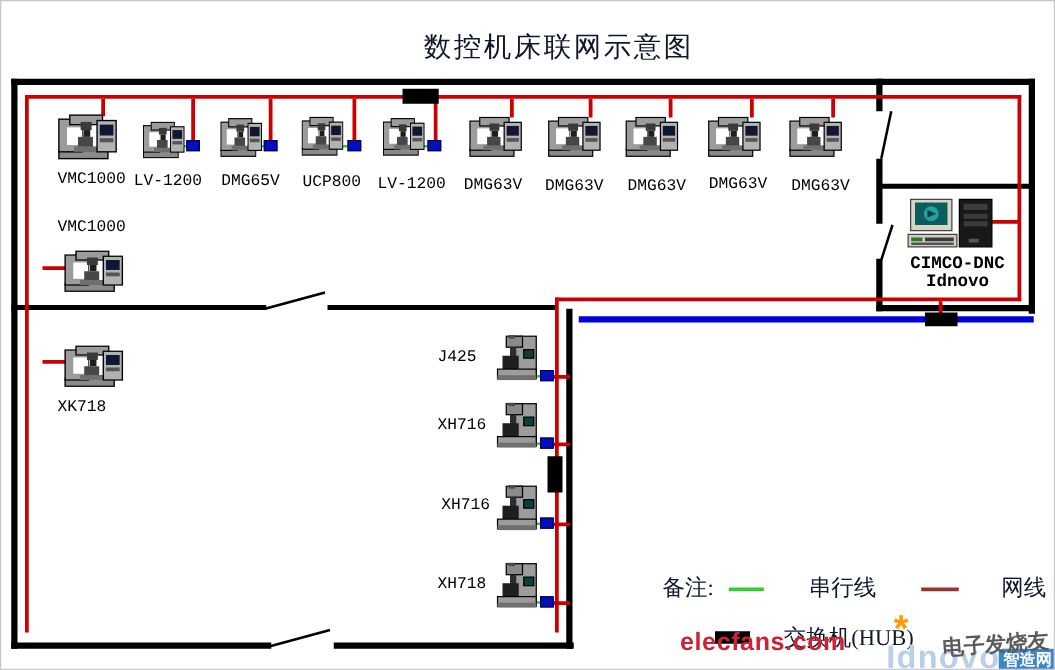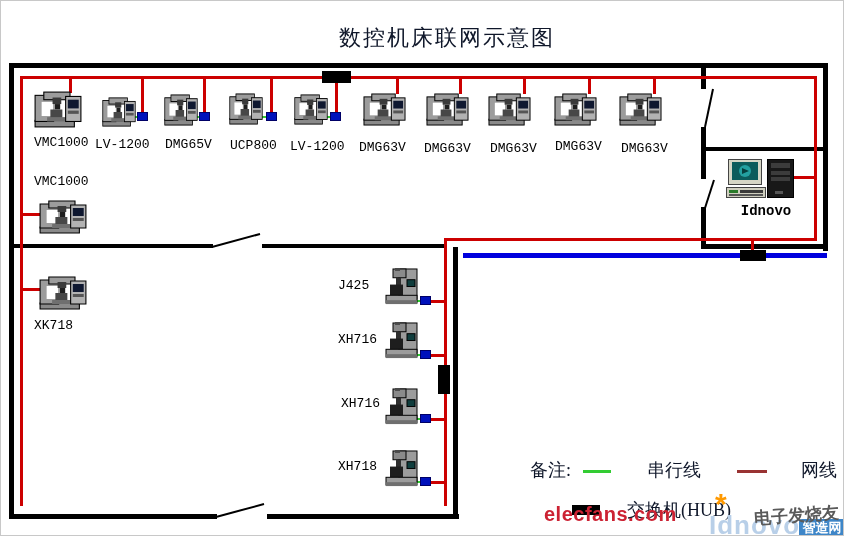--- a/index.html
+++ b/index.html
@@ -47,21 +47,21 @@
   </svg>
 
   <div class="abs wire" style="left: 19px; top: 75px; width: 797px; height: 3px; background: rgb(204, 0, 0);"></div>
   <div class="abs wire" style="left: 19px; top: 75px; width: 3px; height: 430px; background: rgb(204, 0, 0);"></div>
   <div class="abs wire" style="left: 813px; top: 75px; width: 3px; height: 165px; background: rgb(204, 0, 0);"></div>
   <div class="abs wire" style="left: 443px; top: 237px; width: 373px; height: 3px; background: rgb(204, 0, 0);"></div>
   <div class="abs wire" style="left: 443px; top: 237px; width: 3px; height: 268px; background: rgb(204, 0, 0);"></div>
   <div class="abs wire" style="left: 790px; top: 175px; width: 24px; height: 3px; background: rgb(204, 0, 0);"></div>
   <div class="abs wire" style="left: 750px; top: 240px; width: 3px; height: 12px; background: rgb(204, 0, 0);"></div>
 
-  <div id="machines" class="abs" style="left:0;top:0;width:816px;height:536px;text-align:right;">
+  <div id="machines" class="abs" style="left:12px;top:0;width:816px;height:536px;text-align:right;">
       <div class="abs" style="left: 68px; top: 78px; width: 3px; height: 14px; background: rgb(204, 0, 0);"></div>
       <div class="abs" style="left: 33px; top: 90px; width: 48px; height: 37px;"><svg xmlns="http://www.w3.org/2000/svg" viewBox="0 0 44 34" preserveAspectRatio="none" width="100%" height="100%">
           <rect x="1" y="27" width="36" height="6" fill="#8a8a8a" stroke="#000"></rect>
           <rect x="1" y="4" width="17" height="24" fill="#9c9c9c" stroke="#000"></rect>
           <rect x="7" y="10" width="11" height="13" fill="#fff"></rect>
           <rect x="9" y="1" width="24" height="7" fill="#9c9c9c" stroke="#000"></rect>
           <rect x="17" y="6" width="8" height="6" fill="#3a3a3a"></rect>
           <rect x="19" y="12" width="5" height="5" fill="#1e1e1e"></rect>
           <rect x="15" y="17" width="11" height="9" fill="#474747"></rect>
           <rect x="12" y="24" width="18" height="4" fill="#6f6f6f"></rect>
@@ -316,20 +316,21 @@
     <rect x="14" y="39" width="9" height="3" fill="#2a7a2a"></rect>
     <rect x="25" y="39" width="23" height="3" fill="#3a3a3a"></rect>
     <rect x="14" y="43" width="34" height="2" fill="#555"></rect>
     <rect x="52.5" y="8.5" width="26" height="38" fill="#181818" stroke="#000"></rect>
     <rect x="56" y="12" width="19" height="5" fill="#3c3c3c"></rect>
     <rect x="56" y="20" width="19" height="4" fill="#3c3c3c"></rect>
     <rect x="56" y="26" width="19" height="4" fill="#3c3c3c"></rect>
     <rect x="60" y="40" width="8" height="3" fill="#555"></rect>
   </svg>
   <div id="server-label" class="abs">
+    <div>CIMCO-DNC</div>
     <div>Idnovo</div>
   </div>
 
   <div class="abs cn legend-label" style="left:505px;top:461px;">备注:</div>
   <div class="abs" style="left: 582px; top: 469px; width: 28px; height: 3px; background: rgb(51, 204, 51);"></div>
   <div class="abs cn legend-label" style="left:622px;top:461px;">串行线</div>
   <div class="abs" style="left: 736px; top: 469px; width: 30px; height: 3px; background: rgb(153, 51, 51);"></div>
   <div class="abs cn legend-label" style="left:776px;top:461px;">网线</div>
   <div class="abs" style="left: 571px; top: 504px; width: 28px; height: 10px; background: rgb(0, 0, 0);"></div>
   <div class="abs cn legend-label" style="left:602px;top:501px;">交换机(HUB)</div>

